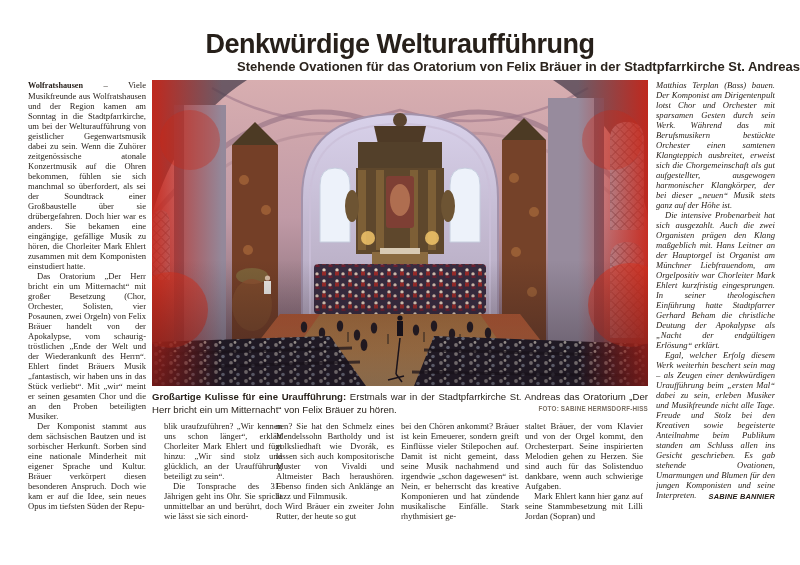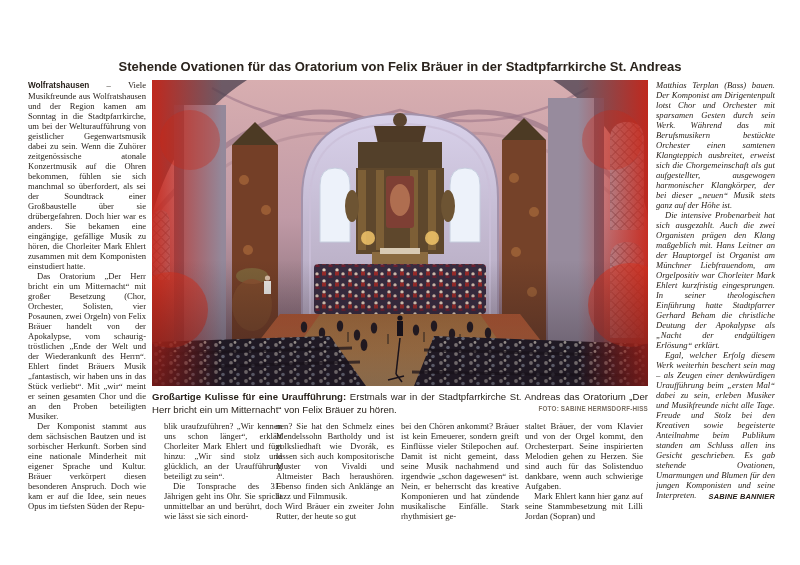--- a/index.html
+++ b/index.html
@@ -4,37 +4,37 @@
 <style>
   html,body{margin:0;padding:0;background:#ffffff;}
   body{width:800px;height:565px;overflow:hidden;position:relative;
        font-family:"Liberation Serif","DejaVu Serif",serif;color:#211a14;}
   .page{position:absolute;inset:0;background:#fff;}
 
   
   .headline{position:absolute;left:0;top:30px;width:800px;text-align:center;
     font-family:"Liberation Sans","DejaVu Sans",sans-serif;font-weight:bold;
     font-size:27px;line-height:28px;color:#27201a;letter-spacing:-0.5px;}
-  .subhead{position:absolute;left:0;top:59px;width:800px;text-align:center;
+  .subhead{position:absolute;left:0;top:59px;width:800px;text-align:right;
     font-family:"Liberation Sans","DejaVu Sans",sans-serif;font-weight:bold;
     font-size:13px;color:#2b241d;}
 
   
   .col{position:absolute;width:118px;text-align:justify;
     font-size:8.6px;line-height:10px;overflow:hidden;
     -webkit-hyphens:auto;hyphens:auto;color:#241d17;}
   .col p{margin:0;}
   .col p.ind{text-indent:9px;}
   #col1{left:28px;top:80px;height:462px;}
   #col2{left:164px;top:421px;height:121px;}
   #col3{left:276px;top:421px;height:121px;}
   #col4{left:401px;top:421px;height:121px;}
   #col5{left:525px;top:421px;height:121px;}
   #col6{left:656px;top:80px;height:465px;width:119px;font-style:italic;}
-  .dateline{font-family:Liberation Sans, sans-serif;
+  .dateline{font-family:Liberation Serif, serif;
     font-weight:bold;font-size:8.2px;}
   .byline{float:right;font-family:"Liberation Sans","DejaVu Sans",sans-serif;
     font-weight:bold;font-size:7.4px;letter-spacing:.2px;margin-top:1.5px;color:#241d17;}
 
   
   .photo{position:absolute;left:152px;top:80px;width:496px;height:306px;
     overflow:hidden;background:#6a5560;}
   .photo svg{display:block;width:100%;height:100%;}
 
   
@@ -43,20 +43,21 @@
     font-size:9.6px;line-height:12.5px;color:#2b241d;text-align:justify;}
   .caption .lead{font-weight:bold;}
   .credit{position:absolute;right:0;bottom:1px;font-size:6.3px;
     letter-spacing:.2px;color:#7a6f63;font-weight:bold;}
 </style>
 </head>
 <body>
 
 <div class="page">
 
+  <div class="headline">Denkwürdige Welturaufführung</div>
   <div class="subhead">Stehende Ovationen für das Oratorium von Felix Bräuer in der Stadtpfarrkirche St. Andreas</div>
 
   <div class="col" id="col1">
     <p><span class="dateline">Wolfratshausen</span>
       <span>– Viele Musikfreunde aus Wolfratshausen und der Region kamen am Sonntag in die Stadtpfarrkirche, um bei der Welturaufführung von geistlicher Gegenwartsmusik dabei zu sein. Wenn die Zuhörer zeitgenössische atonale Konzertmusik auf die Ohren bekommen, fühlen sie sich manchmal so überfordert, als sei der Soundtrack einer Großbaustelle über sie drübergefahren. Doch hier war es anders. Sie bekamen eine eingängige, gefällige Musik zu hören, die Chorleiter Mark Ehlert zusammen mit dem Komponisten einstudiert hatte.</span></p>
     <p class="ind"><span>Das Oratorium „Der Herr bricht ein um Mitternacht“ mit großer Besetzung (Chor, Orchester, Solisten, vier Posaunen, zwei Orgeln) von Felix Bräuer handelt von der Apokalypse, vom schaurig-tröstlichen „Ende der Welt und der Wiederankunft des Herrn“. Ehlert findet Bräuers Musik „fantastisch, wir haben uns in das Stück verliebt“. Mit „wir“ meint er seinen gesamten Chor und die an den Proben beteiligten Musiker.</span></p>
     <p class="ind"><span>Der Komponist stammt aus dem sächsischen Bautzen und ist sorbischer Herkunft. Sorben sind eine nationale Minderheit mit eigener Sprache und Kultur. Bräuer verkörpert diesen besonderen Anspruch. Doch wie kam er auf die Idee, sein neues Opus im tiefsten Süden der Repu-</span></p>
   </div>
 
   <div class="photo">

